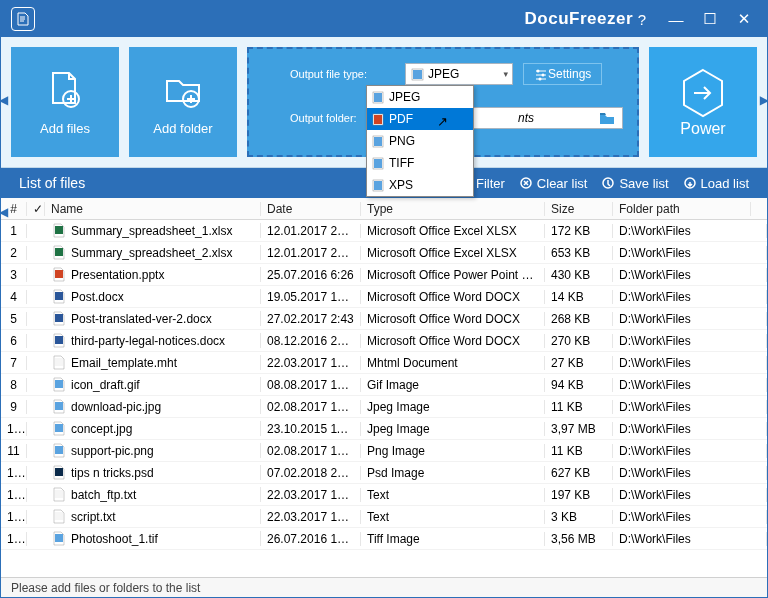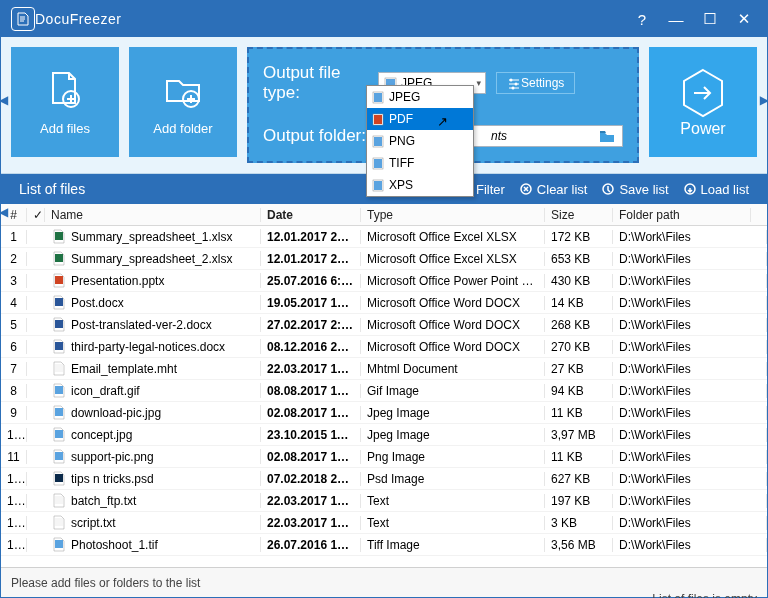--- a/index.html
+++ b/index.html
@@ -1,30 +1,30 @@
 <!DOCTYPE html>
 <html><head>
 <meta charset="utf-8">
 <style>
 * { box-sizing: border-box; margin: 0; padding: 0; font-family: "Segoe UI", Arial, sans-serif; }
 body { background: #f0f0f0; width: 768px; height: 598px; overflow: hidden; }
 .window { width: 768px; height: 598px; background: #fff; border: 1px solid #2c6fb8; position: relative; display: flex; flex-direction: column; }
 .titlebar { height: 36px; background: #2c6fb8; color: #fff; display: flex; align-items: center; padding: 0 6px; }
 .titlebar .logo { width: 24px; height: 24px; border: 1.5px solid #fff; border-radius: 4px; margin-left: 4px; display:flex; align-items:center; justify-content:center; }
-.titlebar .title { flex: 1; text-align: left; font-size: 14px; font-weight: 400; letter-spacing: 0.5px; }
+.titlebar .title { flex: 1; text-align: right; font-size: 17px; font-weight: 700; letter-spacing: 0.5px; }
 .titlebar .winbtns { display: flex; gap: 16px; padding-right: 8px; }
 .titlebar .winbtn { width: 18px; height: 18px; display:flex; align-items:center; justify-content:center; color:#fff; cursor:pointer; font-size:15px; }
 
 .toolbar-area { background: #e8f4fc; padding: 10px; display: flex; gap: 10px; border-bottom: 1px solid #c0d8ea; position: relative; }
 .bigbtn { width: 108px; height: 110px; background: #3fa0e0; color: #fff; display: flex; flex-direction: column; align-items: center; justify-content: center; gap: 8px; cursor: pointer; font-size: 13px; position:relative; }
 .bigbtn .biglabel { font-size: 13px; }
 
 .output-panel { flex: 1; background: #3fa0e0; border: 2px dashed #2c6fb8; border-top-style: dashed; border-bottom-style: dashed; position: relative; padding: 14px; display: flex; flex-direction: column; gap: 22px; }
 .output-row { display: flex; align-items: center; gap: 10px; }
-.output-row .lbl { color: #fff; font-size: 17px; width: 105px; }
+.output-row .lbl { color: #fff; font-size: 11px; width: 105px; margin-left: 27px; }
 .dropdown { flex: 0 0 108px; height: 22px; background: #fff; border: 1px solid #a8b4c0; display: flex; align-items: center; padding: 0 4px; font-size: 12px; position: relative; }
 .dropdown .ico { width:14px; height:14px; margin-right:4px; display:flex; align-items:center; justify-content:center; }
 .dropdown .dd-arrow { margin-left:auto; font-size:9px; color:#555; }
 .settings-btn { height: 22px; background: #3fa0e0; border: 1px solid #7dc3ee; color: #fff; display: inline-flex; align-items: center; gap: 0; padding: 0 10px; font-size: 12px; cursor: pointer; }
 .folder-input { flex: 1; height: 22px; background: #fff; border: 1px solid #a8b4c0; display: flex; align-items: center; padding: 0 4px; font-size: 12px; font-style: italic; }
 .folder-input .browse { margin-left: auto; width: 22px; height: 18px; display:flex; align-items:center; justify-content:center; color:#3fa0e0; cursor:pointer; }
 
 .start-panel { width: 108px; height: 110px; background: #34a6eb; color:#fff; display:flex; flex-direction:column; align-items:center; justify-content:center; cursor:pointer; position:relative; }
 
 .dd-popup { position: absolute; top: 36px; left: 117px; width: 108px; background: #fff; border: 1px solid #888; z-index: 100; box-shadow: 2px 2px 4px rgba(0,0,0,0.2); }
@@ -36,32 +36,32 @@
 .list-header .lh-title { flex: 0 0 auto; }
 .list-header .lh-spacer { flex: 1; }
 .list-header .lh-btn { display: inline-flex; align-items: center; gap: 4px; margin-left: 14px; cursor: pointer; font-size: 13px; }
 
 .table-area { flex: 1; overflow: hidden; background: #fff; display: flex; flex-direction: column; }
 .thead { display: flex; height: 22px; background: #fbfbfb; border-bottom: 1px solid #d8d8d8; font-size: 12px; color: #222; align-items: center; }
 .col { padding: 0 6px; border-right: 1px solid #e6e6e6; overflow: hidden; white-space: nowrap; text-overflow: ellipsis; }
 .col-num { width: 26px; text-align: center; }
 .col-check { width: 18px; text-align: center; }
 .col-name { width: 216px; }
-.col-date { width: 100px; font-weight: bold; }
+.col-date { width: 100px; }
 .col-type { width: 184px; }
 .col-size { width: 68px; text-align: left; }
 .col-path { flex: 1; }
 .scrollcol { width: 16px; background: #f0f0f0; }
 
 .tbody { flex: 1; overflow-y: scroll; }
 .trow { display: flex; height: 22px; font-size: 12px; align-items: center; border-bottom: 1px solid #f2f2f2; }
 .trow .col-name { display: flex; align-items: center; gap: 5px; }
 .file-icon { width: 15px; height: 15px; display:inline-flex; align-items:center; justify-content:center; flex-shrink:0; }
 
-.statusbar { height: 30px; border-top: 1px solid #d0d0d0; display: flex; align-items: center; padding: 0 10px; font-size: 12px; color: #444; background:#f7f7f7; }
+.statusbar { height: 20px; border-top: 1px solid #d0d0d0; display: flex; align-items: center; padding: 0 10px; font-size: 12px; color: #444; background:#f7f7f7; }
 .statusbar .st-right { margin-left: auto; margin-top: 32px; }
 
 .tbody::-webkit-scrollbar { width: 16px; }
 .tbody::-webkit-scrollbar-track { background: #f0f0f0; }
 .tbody::-webkit-scrollbar-thumb { background: #c8c8c8; border: 1px solid #b0b0b0; }
 
 .dash-arrow-l { position:absolute; left:-2px; top:92px; color:#2c6fb8; font-size:12px; z-index:5; }
 .dash-arrow-r { position:absolute; right:-2px; top:92px; color:#2c6fb8; font-size:12px; z-index:5; }
 .dash-arrow-l2 { position:absolute; left:-2px; top:204px; color:#2c6fb8; font-size:12px; z-index:5; }
 </style>

